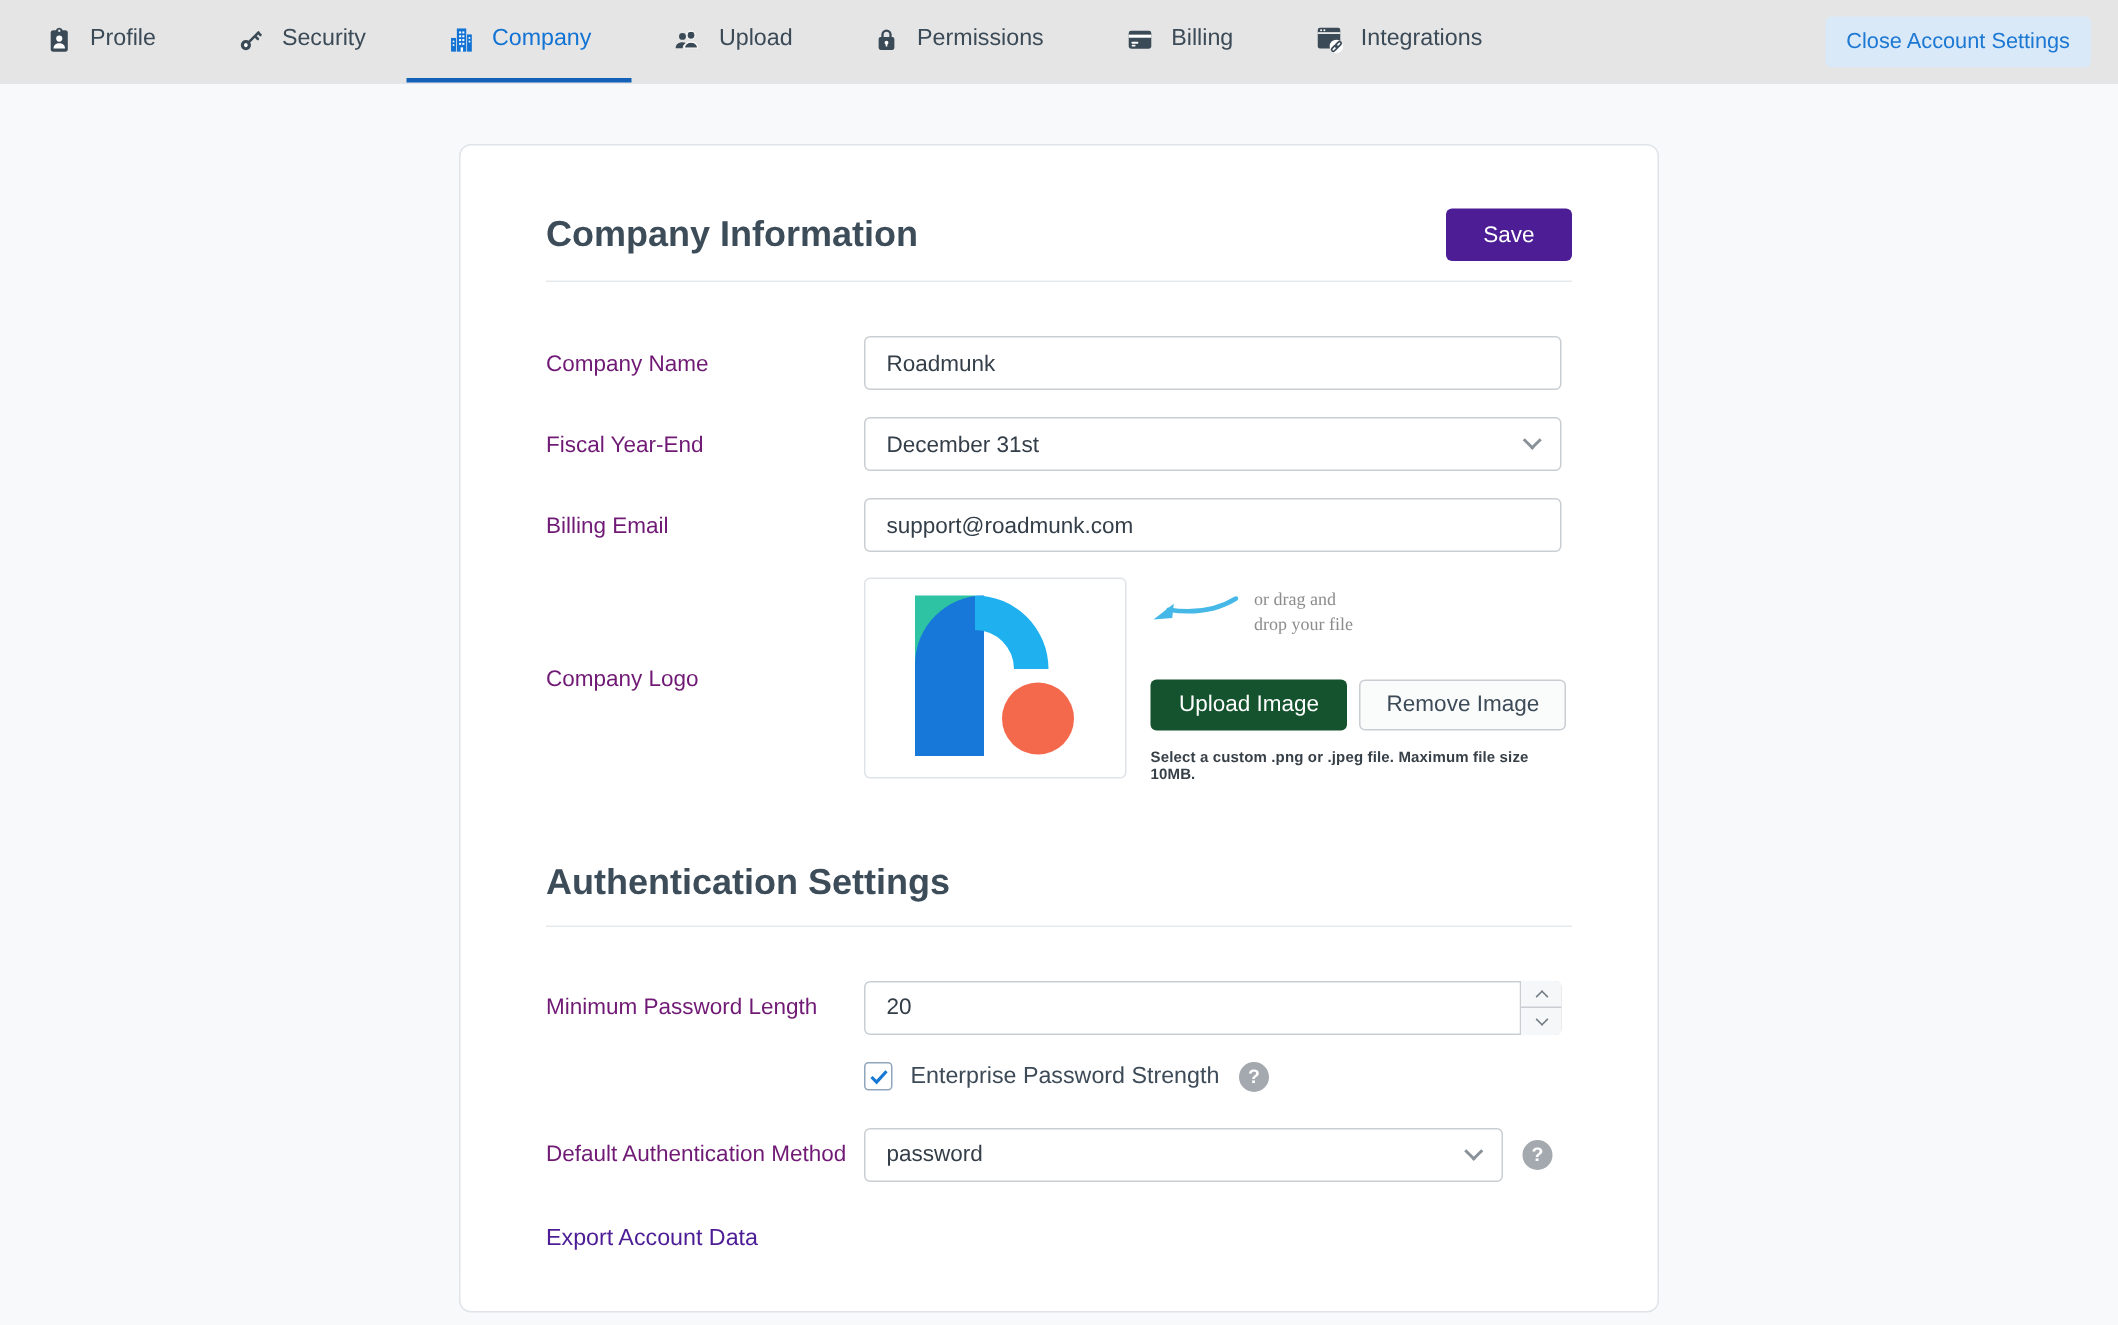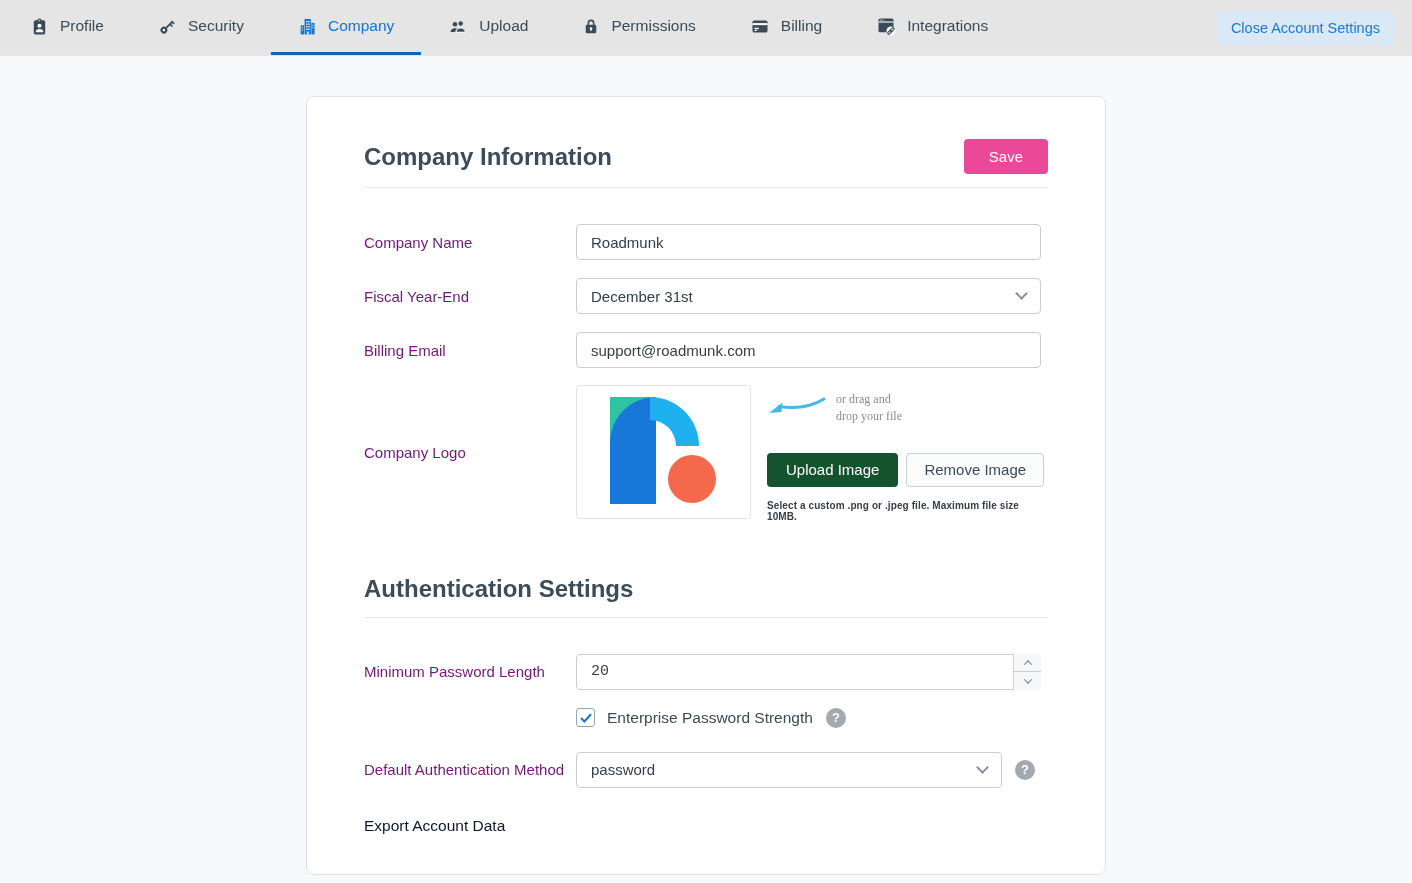--- a/index.html
+++ b/index.html
@@ -31,21 +31,21 @@
   
   .card {
     width:800px; height:779px; margin:40px auto 0;
     background:#fff; border:1px solid #e0e4e8; border-radius:8px;
     padding:41px 57px 45px;
   }
   .card-head { display:flex; justify-content:space-between; align-items:center; height:36px; }
   h1, h2 { font-size:24px; font-weight:700; color:#3d4c59; margin:0; line-height:33px; }
   h2 { margin-top:50px; }
   .btn-primary {
-    background:#ec4899; color:#fff; border:none; border-radius:4px;
+    background:#4c1d95; color:#fff; border:none; border-radius:4px;
     font-size:15px; padding:0 25px; height:35px; font-family:inherit; cursor:pointer;
   }
   .divider { border:none; border-top:1px solid #e6e9ec; margin:13px 0 0; }
   .divider.auth { margin-top:12px; }
   
   .form-row { display:flex; align-items:center; margin-top:18px; }
   .form-row.first { margin-top:36px; }
   .form-row label, .label-spacer { width:212px; flex:none; font-size:15px; color:#701a75; }
   .text-input, .sel {
     width:465px; height:36px; border:1px solid #c9ced3; border-radius:4px;
@@ -62,21 +62,21 @@
   }
   .logo-side { margin-left:16px; align-self:stretch; display:flex; flex-direction:column; }
   .drag-hint { display:flex; gap:9px; margin-top:8px; align-items:flex-start; }
   .drag-hint svg { margin-top:3px; flex:none; }
   .hint-text { font-family:"Liberation Serif", serif; font-size:12px; color:#8b8b8b; line-height:1.45; }
   .btn-row { margin-top:27px; display:flex; gap:8px; }
   .btn-upload { background:#14532d; color:#fff; border:none; border-radius:4px; height:34px; padding:0 19px; font-size:15px; font-family:inherit; cursor:pointer; }
   .btn-light  { background:#fafbfb; color:#3d4a57; border:1px solid #c9ced3; border-radius:4px; height:34px; padding:0 17px; font-size:15px; font-family:inherit; cursor:pointer; }
   .file-note { margin-top:13px; font-size:10px; font-weight:700; color:#373f47; letter-spacing:0.1px; }
   
-  .number-wrap { position:relative; width:465px; flex:none;font-family:Liberation Mono, monospace; }
+  .number-wrap { position:relative; width:465px; flex:none; }
   .number-wrap .text-input { width:100%; padding-right:42px; }
   .spinner {
     position:absolute; top:0; right:0; width:28px; height:36px;
     border-left:1px solid #c9ced3; display:flex; flex-direction:column; overflow:hidden;
     border-radius:0 4px 4px 0;
   }
   .spin { flex:1; display:flex; align-items:center; justify-content:center; background:#f6f7f8; cursor:pointer; }
   .spin.up { border-bottom:1px solid #c9ced3; }
   .chev-s { width:6px; height:6px; border-right:1.8px solid #6f7a82; border-bottom:1.8px solid #6f7a82; }
   .spin.up .chev-s { transform:rotate(-135deg) translate(-1px,-1px); }
@@ -89,21 +89,21 @@
   }
   .checkbox svg { display:none; }
   .checkbox.checked svg { display:block; }
   .cb-label { font-size:15.5px; color:#3d4a57; margin-left:12px; }
   .help-icon {
     width:20px; height:20px; border-radius:50%; background:#a3a9ae; color:#fff;
     font-size:13px; font-weight:700; display:flex; align-items:center; justify-content:center;
     margin-left:13px; flex:none; cursor:default; user-select:none;
   }
   .default-row { margin-top:24px; }
-  .export-link { display:inline-block; margin-top:29px; color:#0f172a; font-size:15.5px; cursor:pointer; text-decoration:none; }
+  .export-link { display:inline-block; margin-top:29px; color:#4c1d95; font-size:15.5px; cursor:pointer; text-decoration:none; }
 </style>
 </head>
 <body>
 
 <header class="topnav">
   <nav class="tabs">
 
     <div class="tab">
       <span>
           <svg width="19" height="19" viewBox="0 0 24 24" fill="currentColor">

